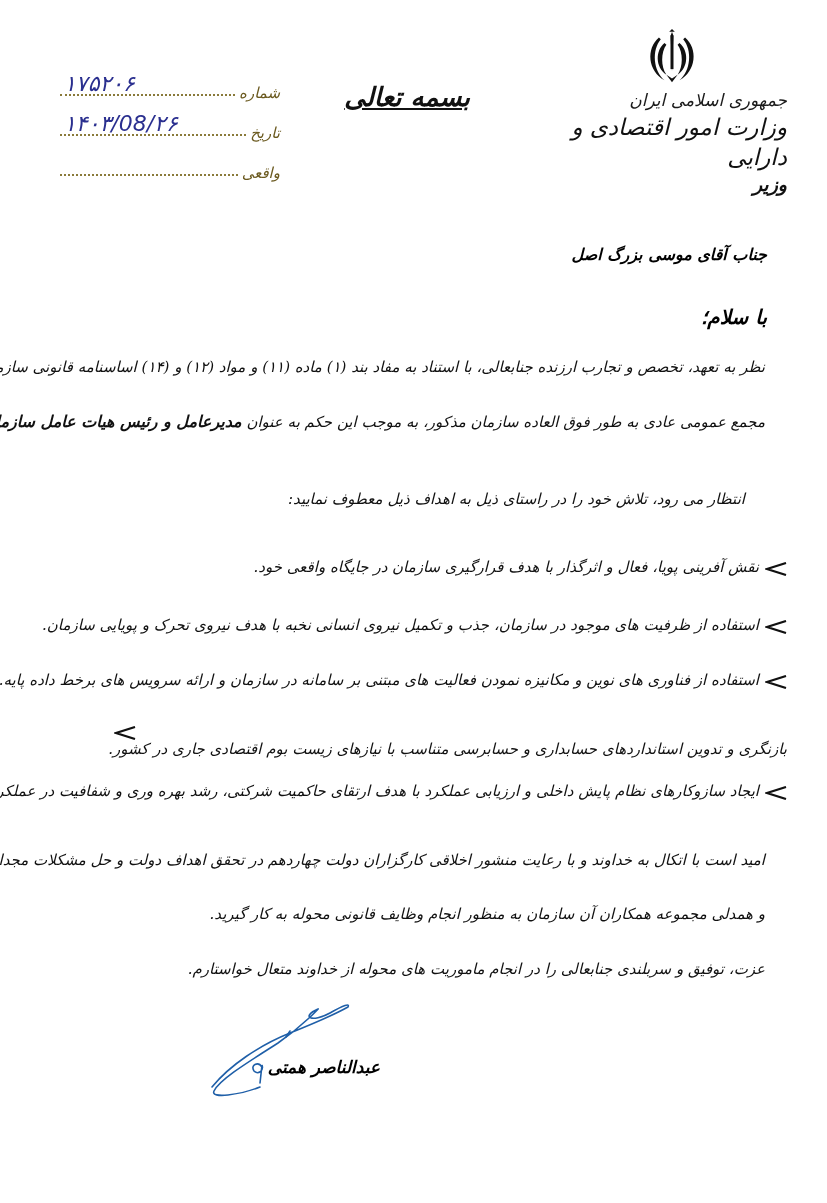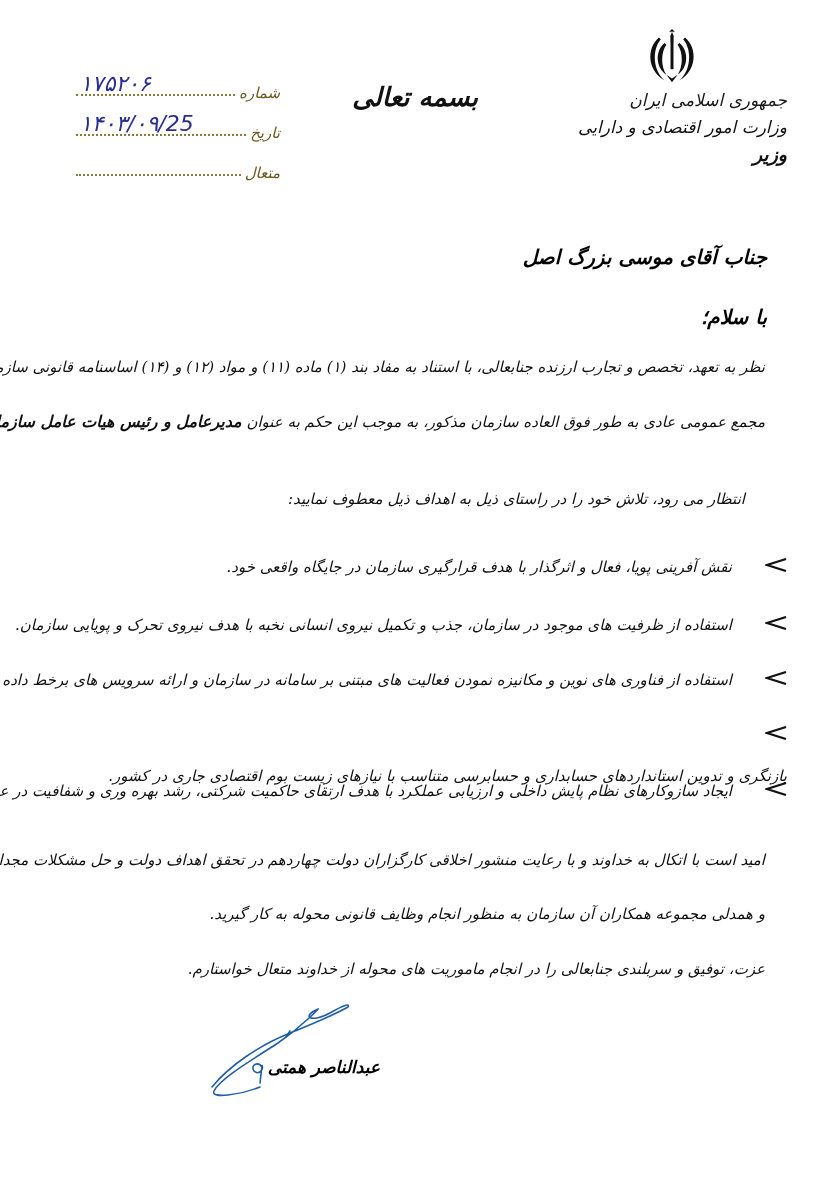--- a/index.html
+++ b/index.html
@@ -37,44 +37,44 @@
       margin: 0 auto 2px auto;
       display: block;
     }
     .country-name {
       font-size: 17px;
       line-height: 24px;
       font-style: italic;
       color: #1a1a1a;
     }
     .ministry-name {
-      font-size: 17px;
+      font-size: 23px;
       line-height: 30px;
       font-style: italic;
       color: #111;
       letter-spacing: 1px;
     }
     .minister-title {
       font-size: 19px;
       line-height: 24px;
       font-style: italic;
       font-weight: bold;
     }
 
     
     .basmala {
       position: absolute;
-      left: 345px;
+      left: 330px;
       top: 82px;
       width: 140px;
-      text-align: center;
       font-size: 26px;
       font-style: italic;
       font-weight: bold;
       color: #111;
+      text-decoration: underline;
     }
 
     
     .meta-block {
       position: absolute;
       left: 60px;
       top: 62px;
       width: 220px;
       direction: rtl;
     }
@@ -90,41 +90,40 @@
       color: #6b5a20;
       white-space: nowrap;
       padding-left: 4px;
     }
     .meta-line {
       flex: 1;
       border-bottom: 2px dotted #8a7a3a;
       height: 22px;
       position: relative;
       margin-bottom: 6px;
-      margin-left: 16px;
     }
     .meta-value {
       position: absolute;
       left: 4px;
       bottom: -2px;
       font-size: 22px;
       font-family: "DejaVu Sans", sans-serif;
       color: #2a2f8f;
       letter-spacing: 2px;
       font-style: italic;
       white-space: nowrap;
       direction: ltr;
     }
 
     
     .addressee {
       position: absolute;
       right: 60px;
       top: 245px;
-      font-size: 20px;
+      font-size: 16px;
       font-weight: bold;
       font-style: italic;
       color: #000;
     }
     .greeting {
       position: absolute;
       right: 60px;
       top: 305px;
       font-size: 20px;
       font-weight: bold;
@@ -147,24 +146,23 @@
       font-size: 16px;
     }
     .line-1 { top: 358px; left: 58px; text-align: justify; text-align-last: justify; }
     .line-2 { top: 412px; left: 150px; }
     .line-3 { top: 490px; right: 82px; margin-left: 48px; }
 
     .goal-item {
       position: absolute;
       right: 40px;
       display: flex;
-      align-items: flex-start;
+      align-items: flex-end;
       direction: rtl;
       white-space: nowrap;
-      gap: 27px;
     }
     .goal-arrow {
       width: 22px;
       height: 14px;
       margin-left: 6px;
       flex: 0 0 auto;
     }
     .goal-text {
       font-size: 15px;
       font-style: italic;
@@ -232,25 +230,25 @@
   <div class="meta-block">
     <div class="meta-row">
       <span class="meta-label">شماره</span>
       <span class="meta-line">
         <span class="meta-value">۱۷۵۲۰۶</span>
       </span>
     </div>
     <div class="meta-row">
       <span class="meta-label">تاریخ</span>
       <span class="meta-line">
-        <span class="meta-value">۱۴۰۳/۰۹/25</span>
+        <span class="meta-value">۱۴۰۳/08/۲۶</span>
       </span>
     </div>
     <div class="meta-row">
-      <span class="meta-label">متعال</span>
+      <span class="meta-label">واقعی</span>
       <span class="meta-line">
         <span class="meta-value"></span>
       </span>
     </div>
   </div>
 
   <div class="addressee">جناب آقای موسی بزرگ اصل</div>
   <div class="greeting">با سلام؛</div>
 
   <div class="body-line line-1">نظر به تعهد، تخصص و تجارب ارزنده جنابعالی، با استناد به مفاد بند (۱) ماده (۱۱) و مواد (۱۲) و (۱۴) اساسنامه قانونی سازمان حسابرسی و صورتجلسه مورخ ۱۴۰۳/۰۹/۲۵</div>

